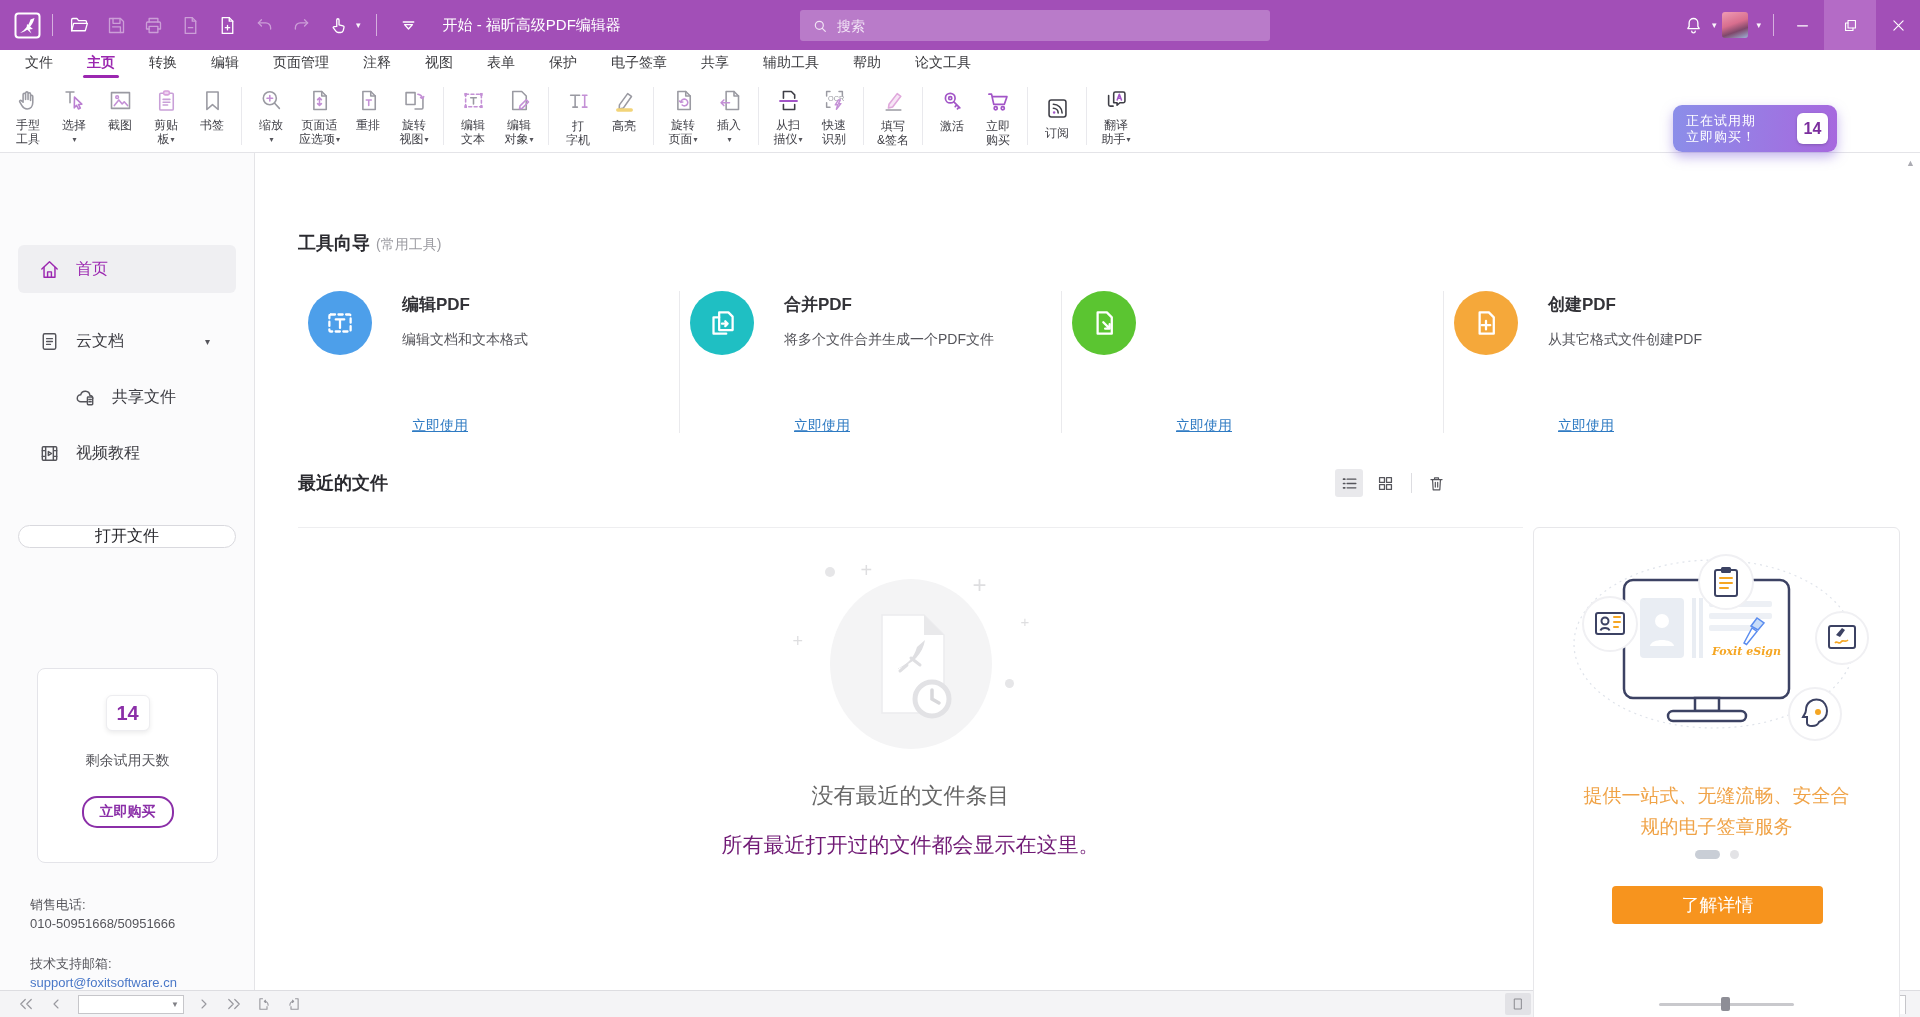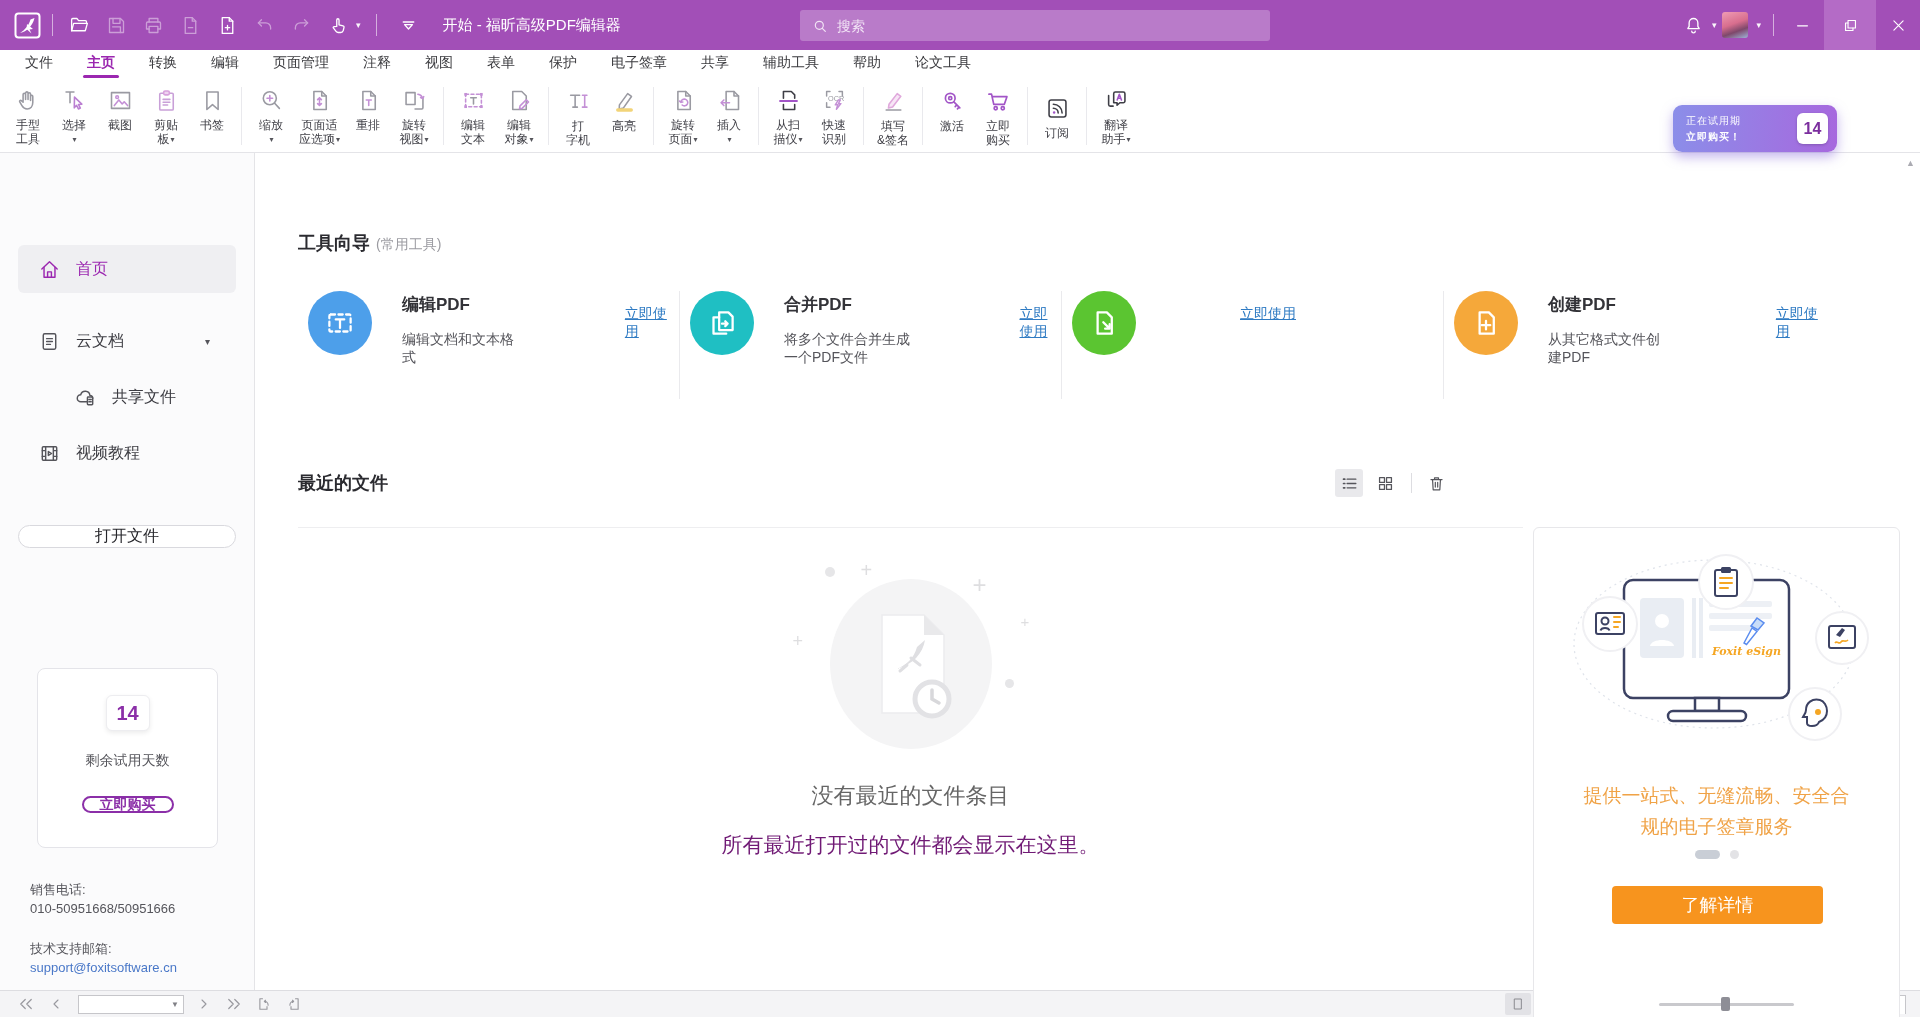--- a/index.html
+++ b/index.html
@@ -40,55 +40,55 @@
 .group-sep{width:1px;height:58px;background:#E9E9ED;margin:0 3px;align-self:center}
 .tool{display:flex;flex-direction:column;align-items:center;min-width:46px;padding:0 5px;color:#3F3F46}
 .t-icon{height:31px;display:flex;align-items:center;justify-content:center;margin-bottom:2px}
 .t-icon svg{width:27px;height:27px}
 .t-label{font-size:12px;line-height:14px;text-align:center;color:#3F3F46}
 .t-line{white-space:nowrap}
 .caret{font-size:8px;color:#55555B;margin-left:1px;vertical-align:1px}
 
 
 .trial-badge{position:absolute;left:1673px;top:105px;width:164px;height:47px;border-radius:9px;background:linear-gradient(95deg,#8B8EE9 0%,#A768DE 100%);box-shadow:0 5px 12px rgba(140,110,220,.5);display:flex;align-items:center;padding:0 9px 0 13px;color:#fff;z-index:6}
-.trial-badge .tlines{font-size:10px;line-height:16px;letter-spacing:1px}
-.trial-badge .t2{font-weight:bold}
+.trial-badge .tlines{font-size:13px;line-height:16px;letter-spacing:1px}
+.trial-badge .t2{font-weight:normal}
 .trial-badge .days{margin-left:auto;width:31px;height:31px;background:#fff;border-radius:6px;color:#7B2E9E;font-weight:bold;font-size:16px;display:flex;align-items:center;justify-content:center;box-shadow:0 1px 3px rgba(0,0,0,.2)}
 
 
 .content{flex:1;display:flex;min-height:0;position:relative}
 
 
 .sidebar{width:255px;flex:0 0 auto;background:#FBFBFC;border-right:1px solid #E4E4E7;display:flex;flex-direction:column;position:relative}
 .nav{margin-top:92px}
 .nav-item{height:48px;margin:0 18px;border-radius:6px;display:flex;align-items:center;padding-left:20px;font-size:16px;color:#3C3C42;cursor:default}
 .nav-item svg{width:23px;height:23px;margin-right:15px;flex:0 0 auto}
 .nav-item.active{background:#EFEFF2;color:#9B27B0}
 .nav-item .nav-caret{margin-left:auto;margin-right:26px;font-size:10px;color:#55555B}
 .nav-item.indent{padding-left:56px;height:44px}
 .nav-gap-sm{height:10px}
 .nav-gap-md{height:24px}
 .open-file-btn{margin:48px 18px 0;height:40px;border-radius:20px;border:1px solid #D9D9DE;background:#fff;font-size:16px;font-weight:normal;color:#26262B;display:flex;align-items:center;justify-content:center;font-family:inherit;cursor:pointer}
 .trial-box{margin:120px 37px 0;width:181px;border:1px solid #E4E4E9;border-radius:8px;padding:26px 0 34px;display:flex;flex-direction:column;align-items:center;background:#fff}
 .trial-days-card{width:44px;height:36px;border:1px solid #EDEDF0;border-radius:6px;box-shadow:0 2px 5px rgba(0,0,0,.08);display:flex;align-items:center;justify-content:center;font-size:20px;font-weight:bold;color:#8B2FA8;background:#fff}
 .trial-label{margin-top:21px;font-size:14px;color:#55555B}
-.trial-buy-btn{margin-top:26px;width:92px;height:17px;border-radius:15px;border:2px solid #8B2FA8;background:#fff;color:#8B2FA8;font-weight:bold;font-size:14px;display:flex;align-items:center;justify-content:center;cursor:pointer;font-family:inherit}
+.trial-buy-btn{margin-top:26px;width:92px;height:32px;border-radius:15px;border:2px solid #8B2FA8;background:#fff;color:#8B2FA8;font-weight:bold;font-size:14px;display:flex;align-items:center;justify-content:center;cursor:pointer;font-family:inherit}
 .contact{margin:32px 0 0 30px;font-size:13px;color:#55555B;line-height:19px}
 .contact .c-block{margin-bottom:21px}
 .contact a{color:#4A78C8;text-decoration:none}
 
 
 .main{flex:1;position:relative;background:#fff;min-width:0}
 .scroll-up{position:absolute;top:5px;right:5px;color:#ABABB2;font-size:9px}
 .tools-title{position:absolute;left:43px;top:78px;display:flex;align-items:baseline}
 .tools-title h2{font-size:18px;color:#2B2B30;font-weight:bold}
 .tools-title span{font-size:14px;color:#9B9BA1;margin-left:6px}
 .cards{position:absolute;left:43px;top:136px;display:flex;align-items:stretch}
 .card-sep{width:1px;background:#EAEAED;margin:2px 0}
-.tool-card{width:381px;display:flex;flex-direction:row;padding-left:10px}
+.tool-card{width:381px;display:flex;flex-direction:column;padding-left:10px}
 .card-top{display:flex;height:112px}
 .card-circle{width:64px;height:64px;border-radius:50%;flex:0 0 auto;display:flex;align-items:center;justify-content:center;margin-top:2px}
 .card-circle svg{width:34px;height:34px}
 .card-text{margin-left:30px;padding-top:4px}
 .card-text h3{font-size:17px;color:#333338;font-weight:bold}
 .card-text p{font-size:14px;color:#55555B;margin-top:15px}
 .use-link{margin:16px 0 0 104px;font-size:14px;color:#2F7BC3;text-decoration:underline;cursor:pointer;align-self:flex-start}
 .recent-title{position:absolute;left:43px;top:318px;font-size:18px;font-weight:bold;color:#2B2B30}
 .view-icons{position:absolute;left:1080px;top:316px;display:flex;align-items:center}
 .view-btn{width:28px;height:28px;display:flex;align-items:center;justify-content:center;border-radius:3px;margin-right:8px}

